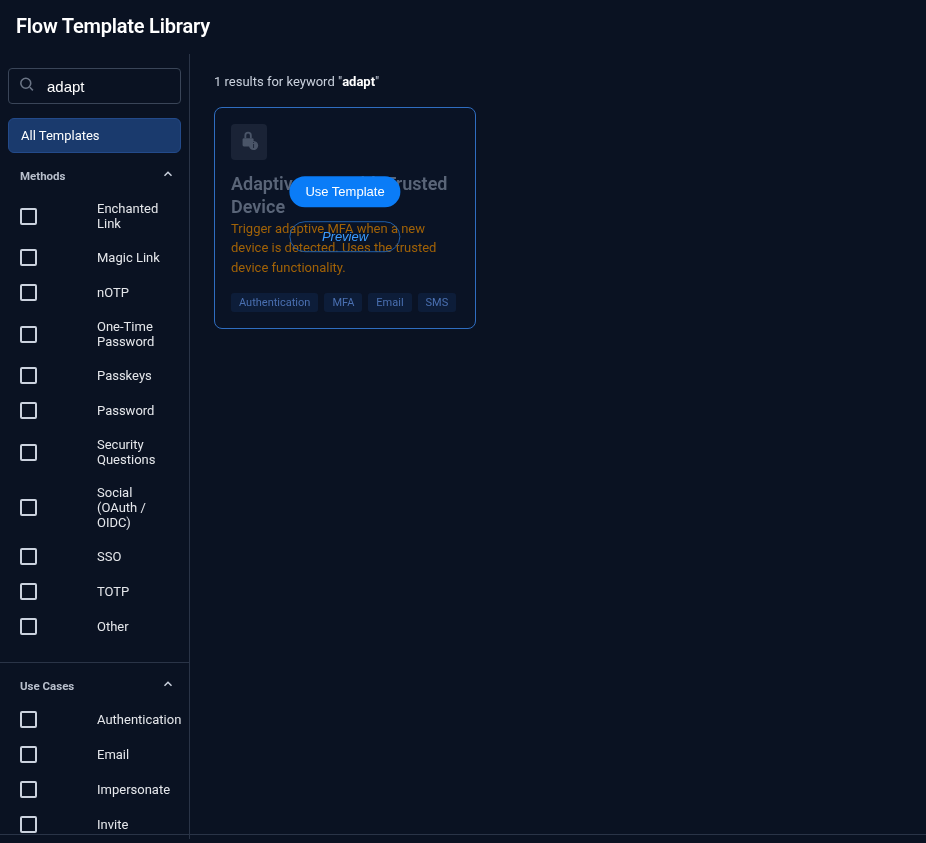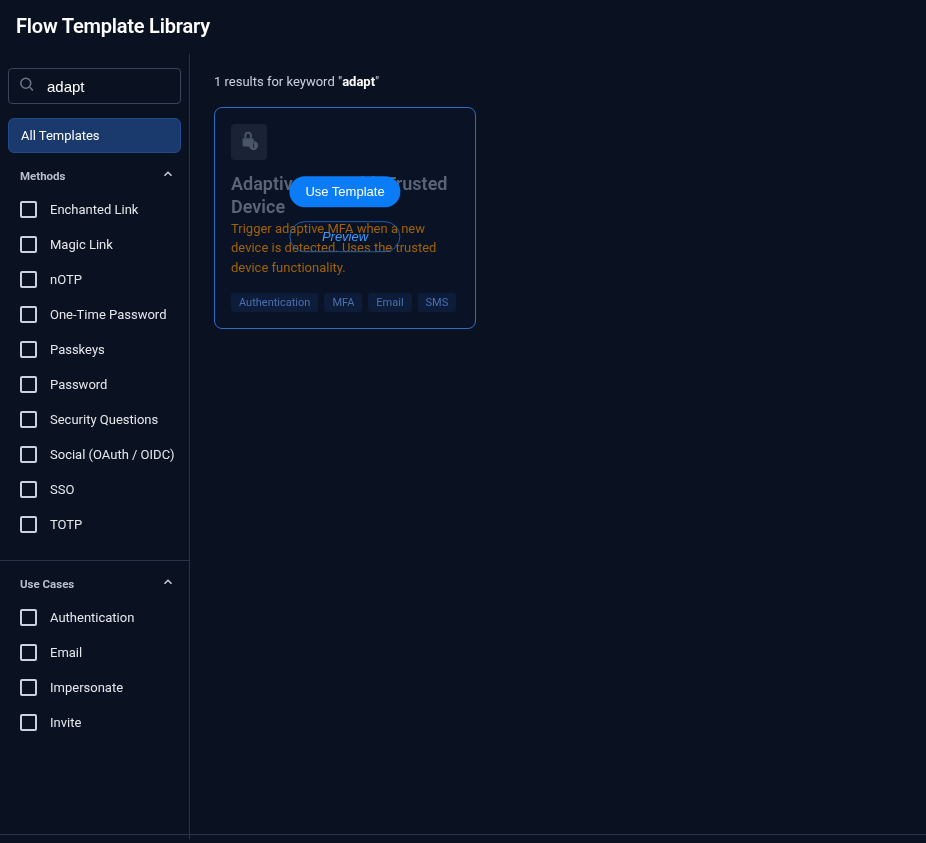--- a/index.html
+++ b/index.html
@@ -104,20 +104,21 @@
     .checkbox {
       width: 17px;
       height: 17px;
       border: 2px solid #cbd2de;
       border-radius: 2px;
       flex-shrink: 0;
     }
     .check-label {
       font-size: 13px;
       color: #e5e7eb;
+      margin-left: 47px;
     }
     .sidebar hr {
       border: none;
       border-top: 1px solid #2a3447;
       margin: 6px -8px;
     }
     .main {
       flex: 1;
       padding: 20px 24px;
       overflow-y: auto;
@@ -270,20 +271,24 @@
         <span class="checkbox"></span>
         <span class="check-label">Social (OAuth / OIDC)</span>
       </div>
       <div class="check-item">
         <span class="checkbox"></span>
         <span class="check-label">SSO</span>
       </div>
       <div class="check-item">
         <span class="checkbox"></span>
         <span class="check-label">TOTP</span>
+      </div>
+      <div class="check-item">
+        <span class="checkbox"></span>
+        <span class="check-label">Other</span>
       </div>
     </div>
 
     <hr>
 
     <div class="sec-header">
       <span>Use Cases</span>
       <span class="chev">
         <svg width="14" height="14" viewBox="0 0 24 24" fill="none" stroke="currentColor" stroke-width="2.5">
             <polyline points="18 15 12 9 6 15"></polyline>

